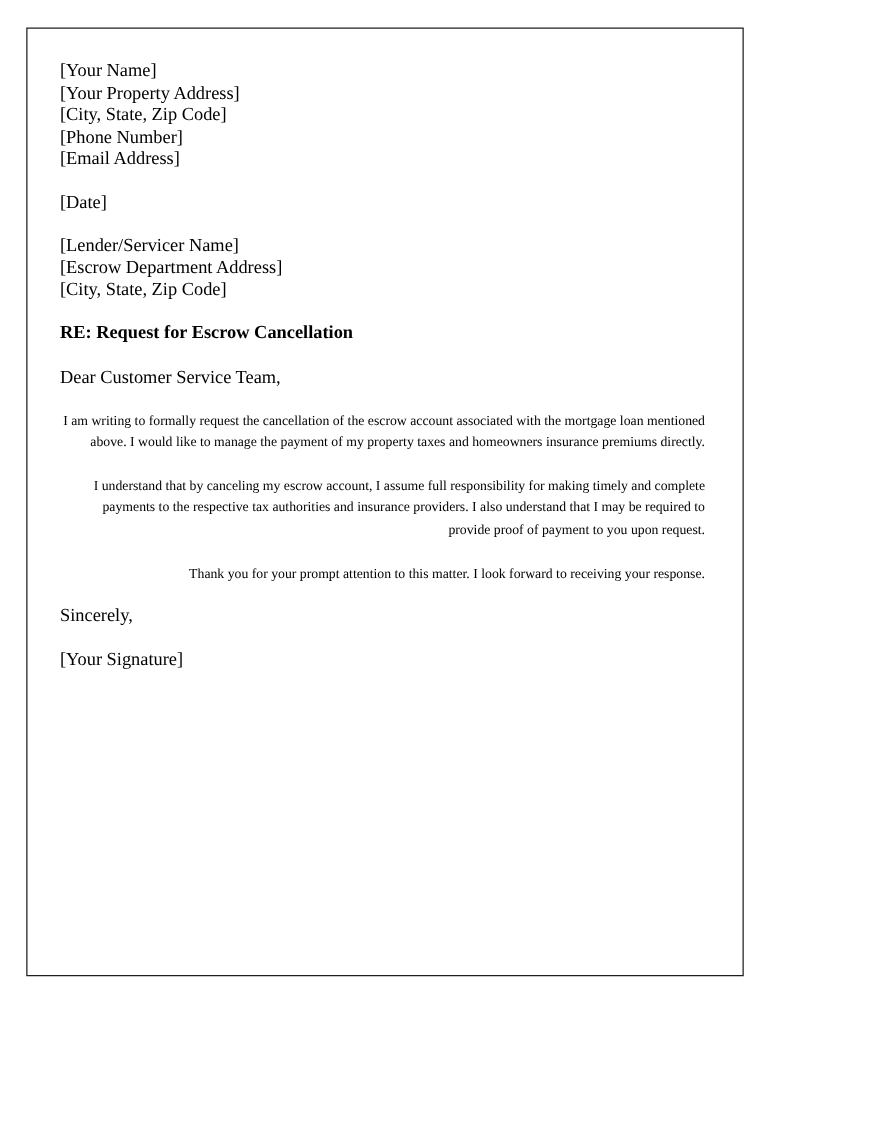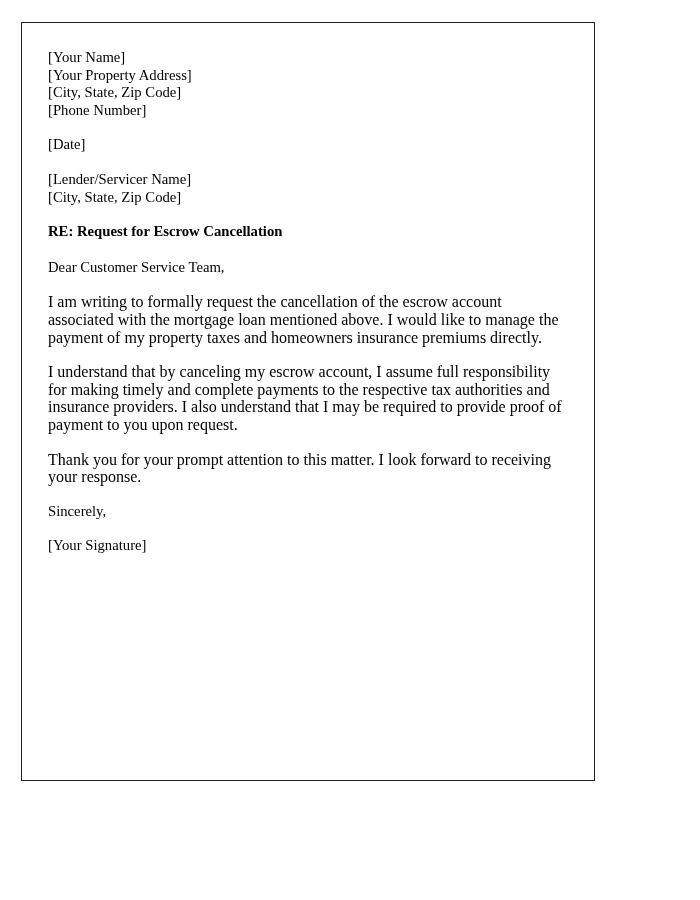--- a/index.html
+++ b/index.html
@@ -29,24 +29,24 @@
   }
   .block {
     margin: 0 0 17px 0;
   }
   .line {
     font-size: 14.7px;
     line-height: 17.6px;
     white-space: pre-wrap;
   }
   .para {
-    font-size: 16px;
+    font-size: 11px;
     line-height: 17.6px;
     margin: 0 0 17px 0;
-    text-align: left;
+    text-align: right;
   }
   .subject {
     font-weight: bold;
   }
   .subject .line {
     font-weight: bold;
   }
   .salutation {
     margin-bottom: 17px;
     margin-top: 18px;
@@ -62,28 +62,30 @@
 <body>
 
 <div class="page">
   <div class="letter">
 
     <div class="block">
       <div class="line">[Your Name]</div>
       <div class="line">[Your Property Address]</div>
       <div class="line">[City, State, Zip Code]</div>
       <div class="line">[Phone Number]</div>
+      <div class="line">[Email Address]</div>
     </div>
 
     <div class="block">
       <div class="line">[Date]</div>
     </div>
 
     <div class="block">
       <div class="line">[Lender/Servicer Name]</div>
+      <div class="line">[Escrow Department Address]</div>
       <div class="line">[City, State, Zip Code]</div>
     </div>
 
     <div class="block subject">
       <div class="line">RE: Request for Escrow Cancellation</div>
     </div>
 
     <div class="block salutation">
       <div class="line">Dear Customer Service Team,</div>
     </div>

